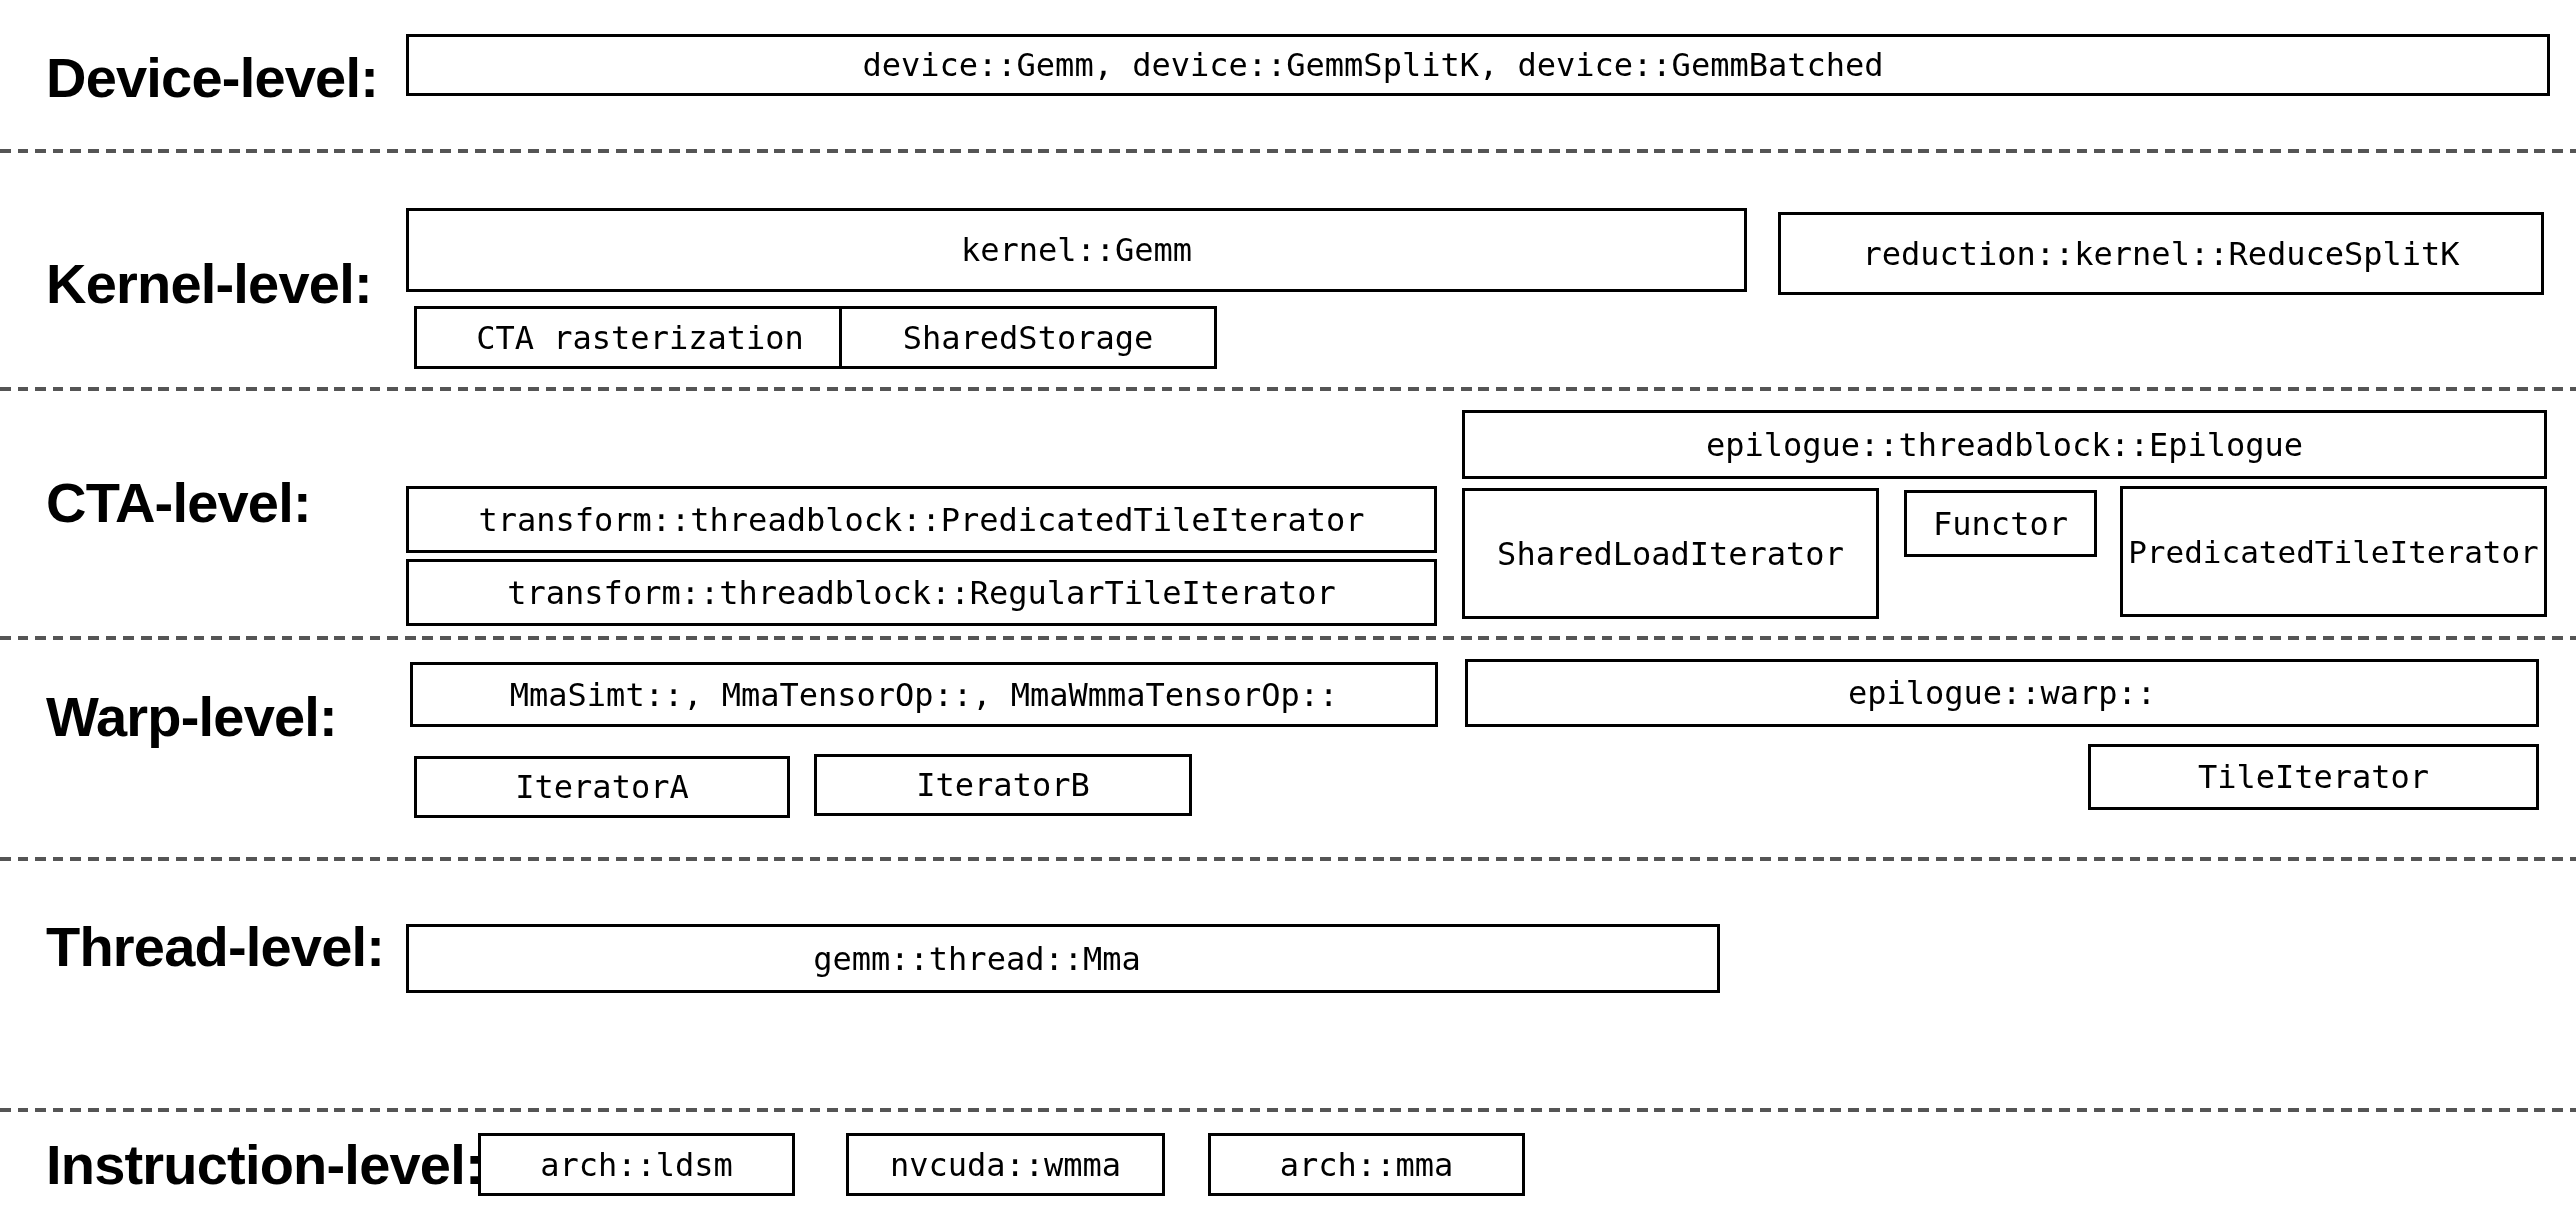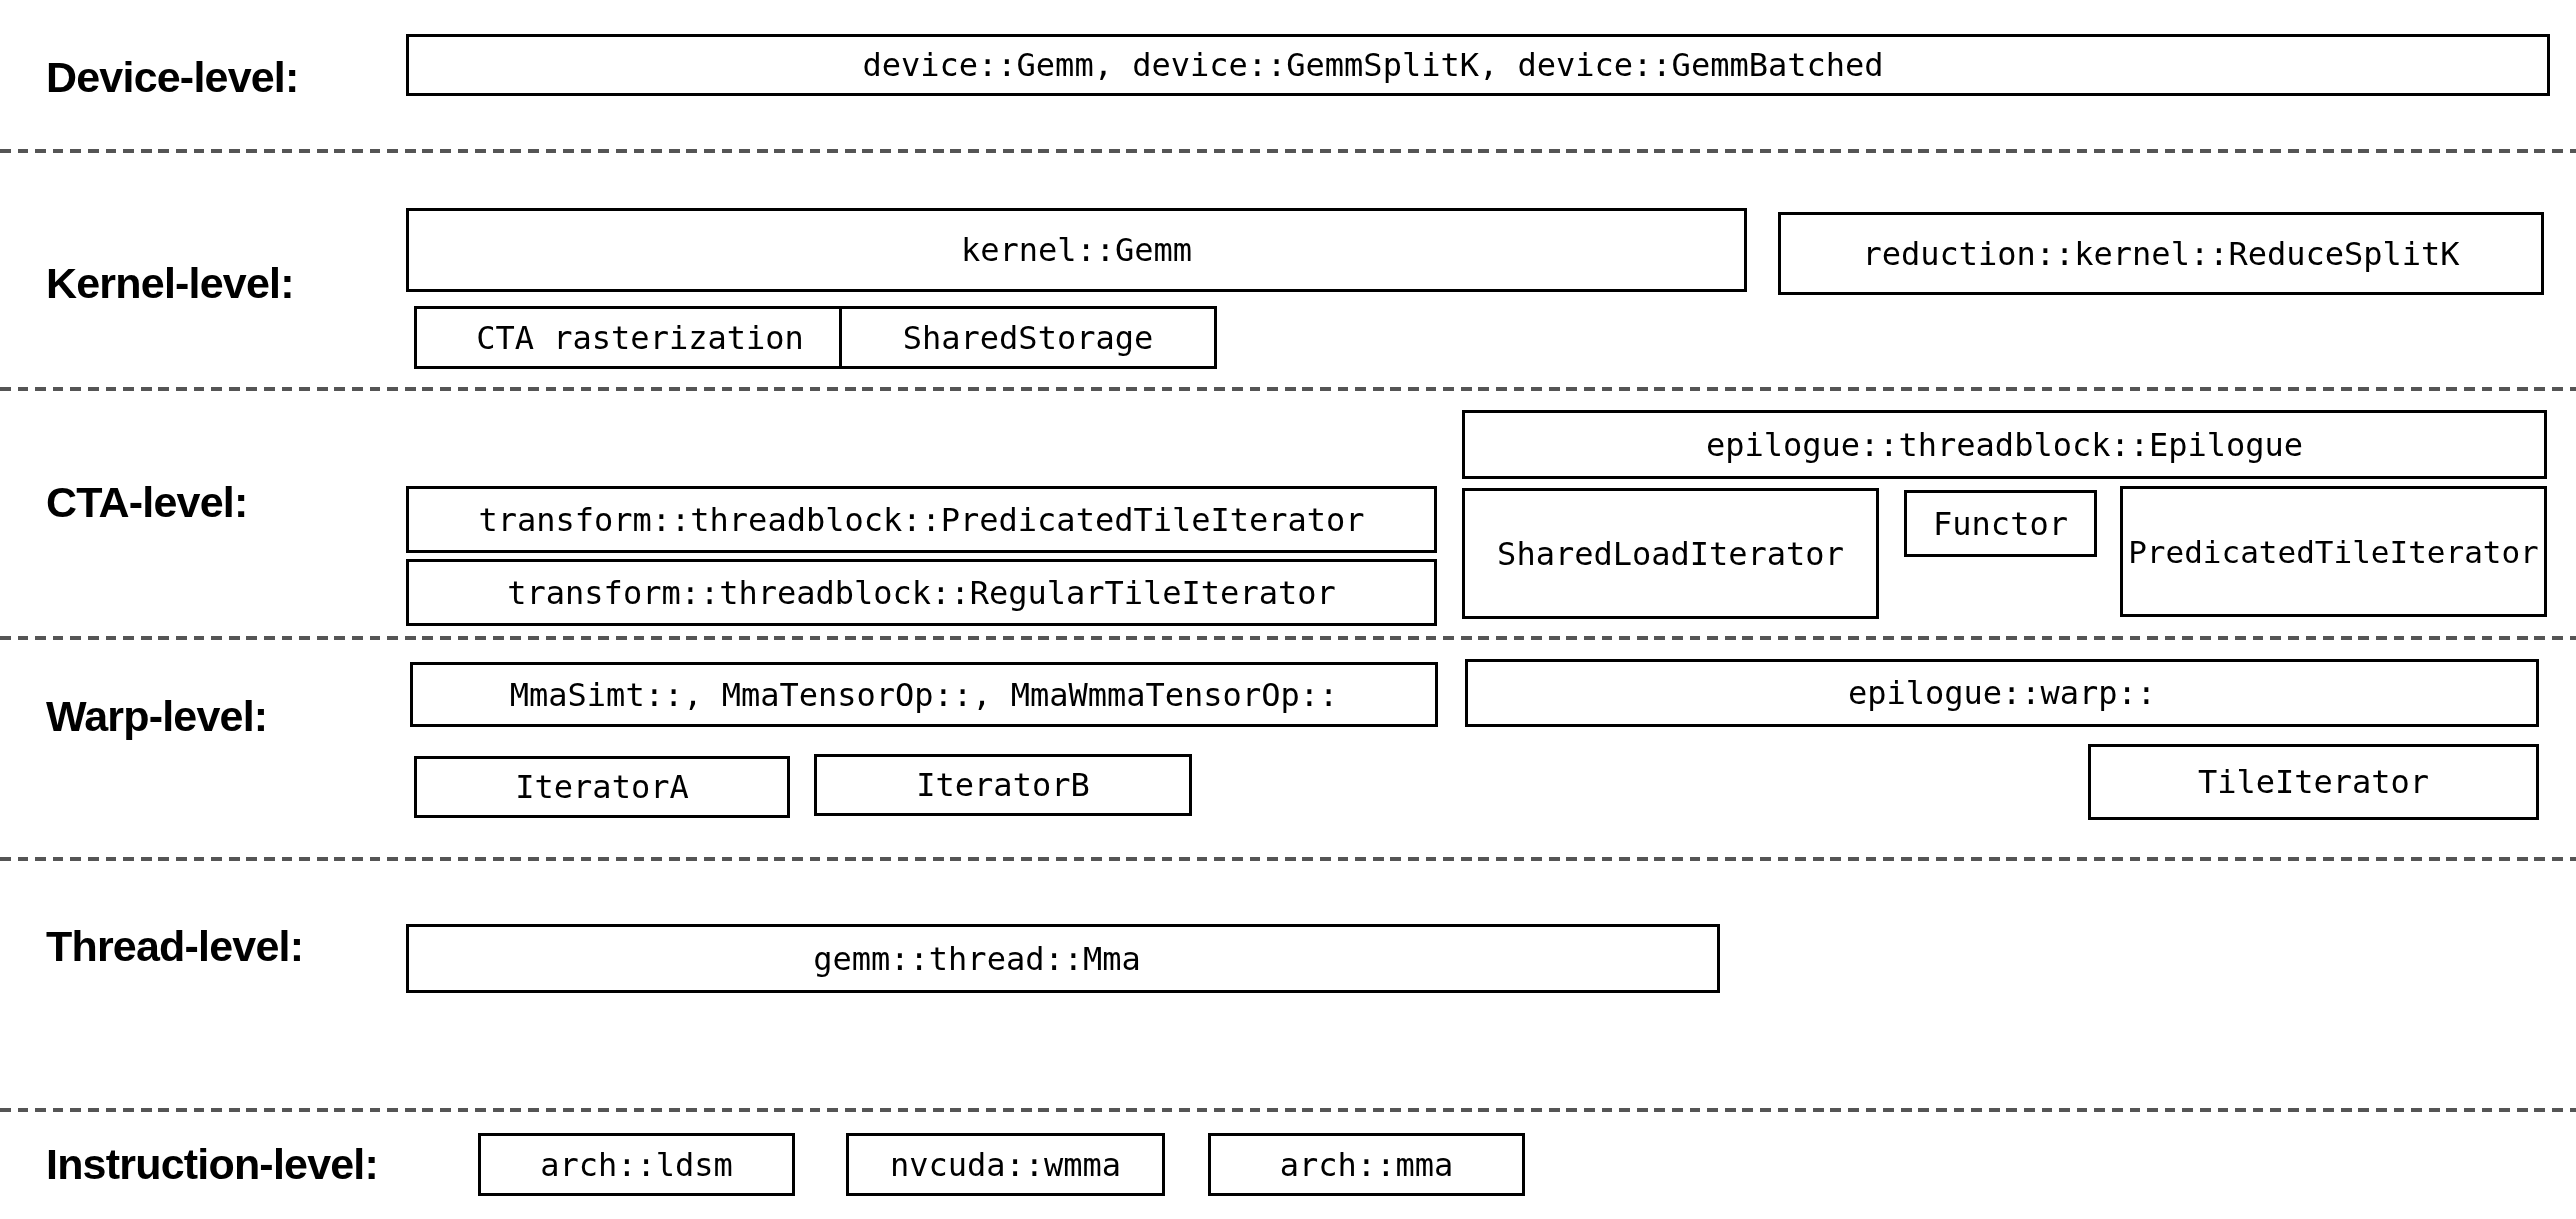--- a/index.html
+++ b/index.html
@@ -11,21 +11,21 @@
     font-family: "DejaVu Sans Mono", monospace;
     color: #000000;
     overflow: hidden;
   }
   .row-label {
     position: absolute;
     left: 46px;
     transform: translateY(-50%);
     font-family: "Liberation Sans", sans-serif;
     font-weight: bold;
-    font-size: 43px;
+    font-size: 56px;
     letter-spacing: -0.8px;
     white-space: nowrap;
     color: #000000;
   }
   .box {
     position: absolute;
     box-sizing: border-box;
     border: 3.1px solid #000000;
     background: #ffffff;
     display: flex;
@@ -79,21 +79,21 @@
   <div class="box" style="left:406px; top:559px; width:1031px; height:67px">transform::threadblock::RegularTileIterator</div>
   <div class="box" style="left:1462px; top:410px; width:1085px; height:69px">epilogue::threadblock::Epilogue</div>
   <div class="box" style="left:1462px; top:488px; width:417px; height:131px">SharedLoadIterator</div>
   <div class="box" style="left:1904px; top:490px; width:193px; height:67px">Functor</div>
   <div class="box tight" style="left:2120px; top:486px; width:427px; height:131px">PredicatedTileIterator</div>
 
   <div class="box" style="left:410px; top:662px; width:1028px; height:65px">MmaSimt::, MmaTensorOp::, MmaWmmaTensorOp::</div>
   <div class="box" style="left:414px; top:756px; width:376px; height:62px">IteratorA</div>
   <div class="box" style="left:814px; top:754px; width:378px; height:62px">IteratorB</div>
   <div class="box" style="left:1465px; top:659px; width:1074px; height:68px">epilogue::warp::</div>
-  <div class="box" style="left:2088px; top:744px; width:451px; height:76px">TileIterator</div>
+  <div class="box" style="left:2088px; top:744px; width:451px; height:66px">TileIterator</div>
 
   <div class="box" style="left:406px; top:924px; width:1314px; height:69px; padding-right:172px">gemm::thread::Mma</div>
 
   <div class="box" style="left:478px; top:1133px; width:317px; height:63px">arch::ldsm</div>
   <div class="box" style="left:846px; top:1133px; width:319px; height:63px">nvcuda::wmma</div>
   <div class="box" style="left:1208px; top:1133px; width:317px; height:63px">arch::mma</div>
 
 </div>
 
 

